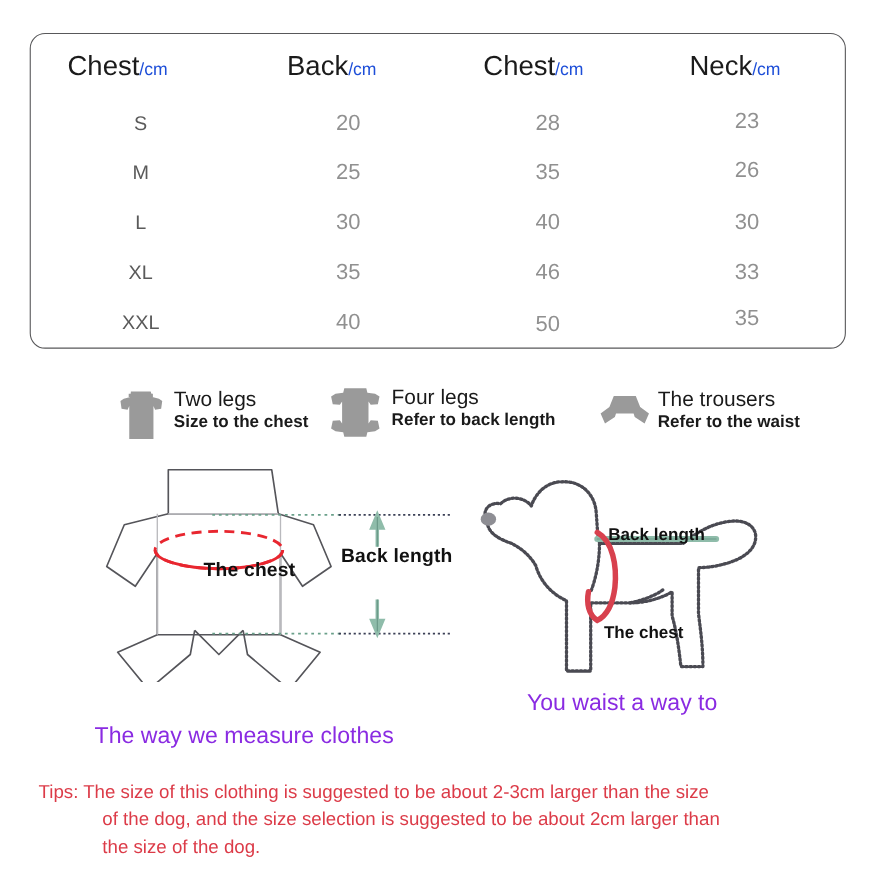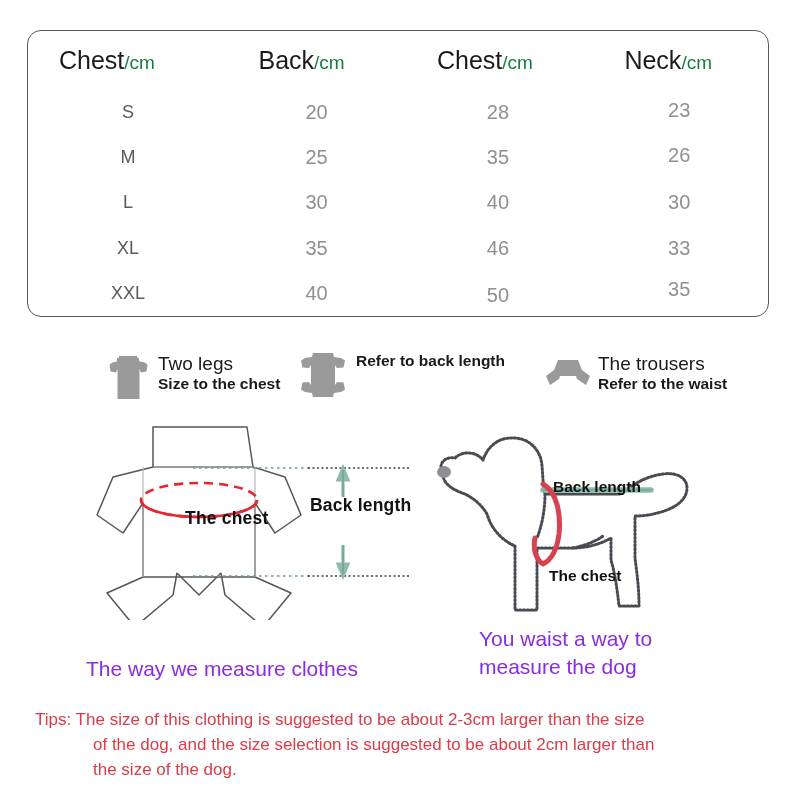--- a/index.html
+++ b/index.html
@@ -42,22 +42,22 @@
   .col-chest { width: 25%; }
   .col-neck  { width: 24%; }
 
   .hdr-row td { height: 58px; }
   .hdr {
     font-size: 25px;
     color: #1b1b1b;
     white-space: nowrap;
   }
   .hdr .unit {
-    font-size: 19px;
-    color: #15803d;
+    font-size: 16px;
+    color: #1d4ed8;
   }
   .hdr-size  { padding-right: 42px; }
   .hdr-back  { padding-right: 30px; }
   .hdr-chest { padding-right: 26px; }
   .hdr-neck  { padding-right: 22px; }
 
   .data-row td { height: 45px; }
   .cell-label {
     font-size: 18px;
     color: #5a5a5a;
@@ -265,20 +265,21 @@
     </span>
   </div>
 
   <div class="legend-item" id="legend-four">
     <span class="legend-icon">
       <svg width="52" height="62" viewBox="0 0 52 62">
         <path fill="#9a9a9a" d="M16 3 h20 l1 4 l7 1 l4 2.5 l-1.5 7 l-6.5 .5 l-2 -3 v20 l2 -3 l6.5 .5 l1.5 7 l-4 2.5 l-7 1 l-1 4 h-20 l-1 -4 l-7 -1 l-4 -2.5 l1.5 -7 l6.5 -.5 l2 3 v-20 l-2 3 l-6.5 -.5 l-1.5 -7 l4 -2.5 l7 -1 z"></path>
       </svg>
     </span>
     <span class="legend-text">
+      <div class="legend-title">Four legs</div>
       <div class="legend-sub">Refer to back length</div>
     </span>
   </div>
 
   <div class="legend-item" id="legend-tr">
     <span class="legend-icon">
       <svg width="46" height="42" viewBox="0 0 46 42">
         <path fill="#9a9a9a" d="M13 8 h20 l4 10 l8 6 l-4 9 l-9 -6 l-1 -3 h-16 l-1 3 l-9 6 l-4 -9 l8 -6 z"></path>
       </svg>
     </span>
@@ -382,20 +383,19 @@
                C 110 131, 108 120, 110 110"></path>
     </g>
   </svg>
 </div>
 <div class="lbl-backlen-dog">Back length</div>
 <div class="lbl-chest-dog">The chest</div>
 
 <div class="cap" id="cap-clothes">The way we measure clothes</div>
 <div class="cap" id="cap-dog">
   <div>You waist a way to</div>
-  <div>measure the dog</div>
 </div>
 
 <div class="tips">
   <div class="tips-line">Tips: The size of this clothing is suggested to be about 2-3cm larger than the size</div>
   <div class="tips-line indent">of the dog, and the size selection is suggested to be about 2cm larger than</div>
   <div class="tips-line indent">the size of the dog.</div>
 </div>
 
 </body></html>

